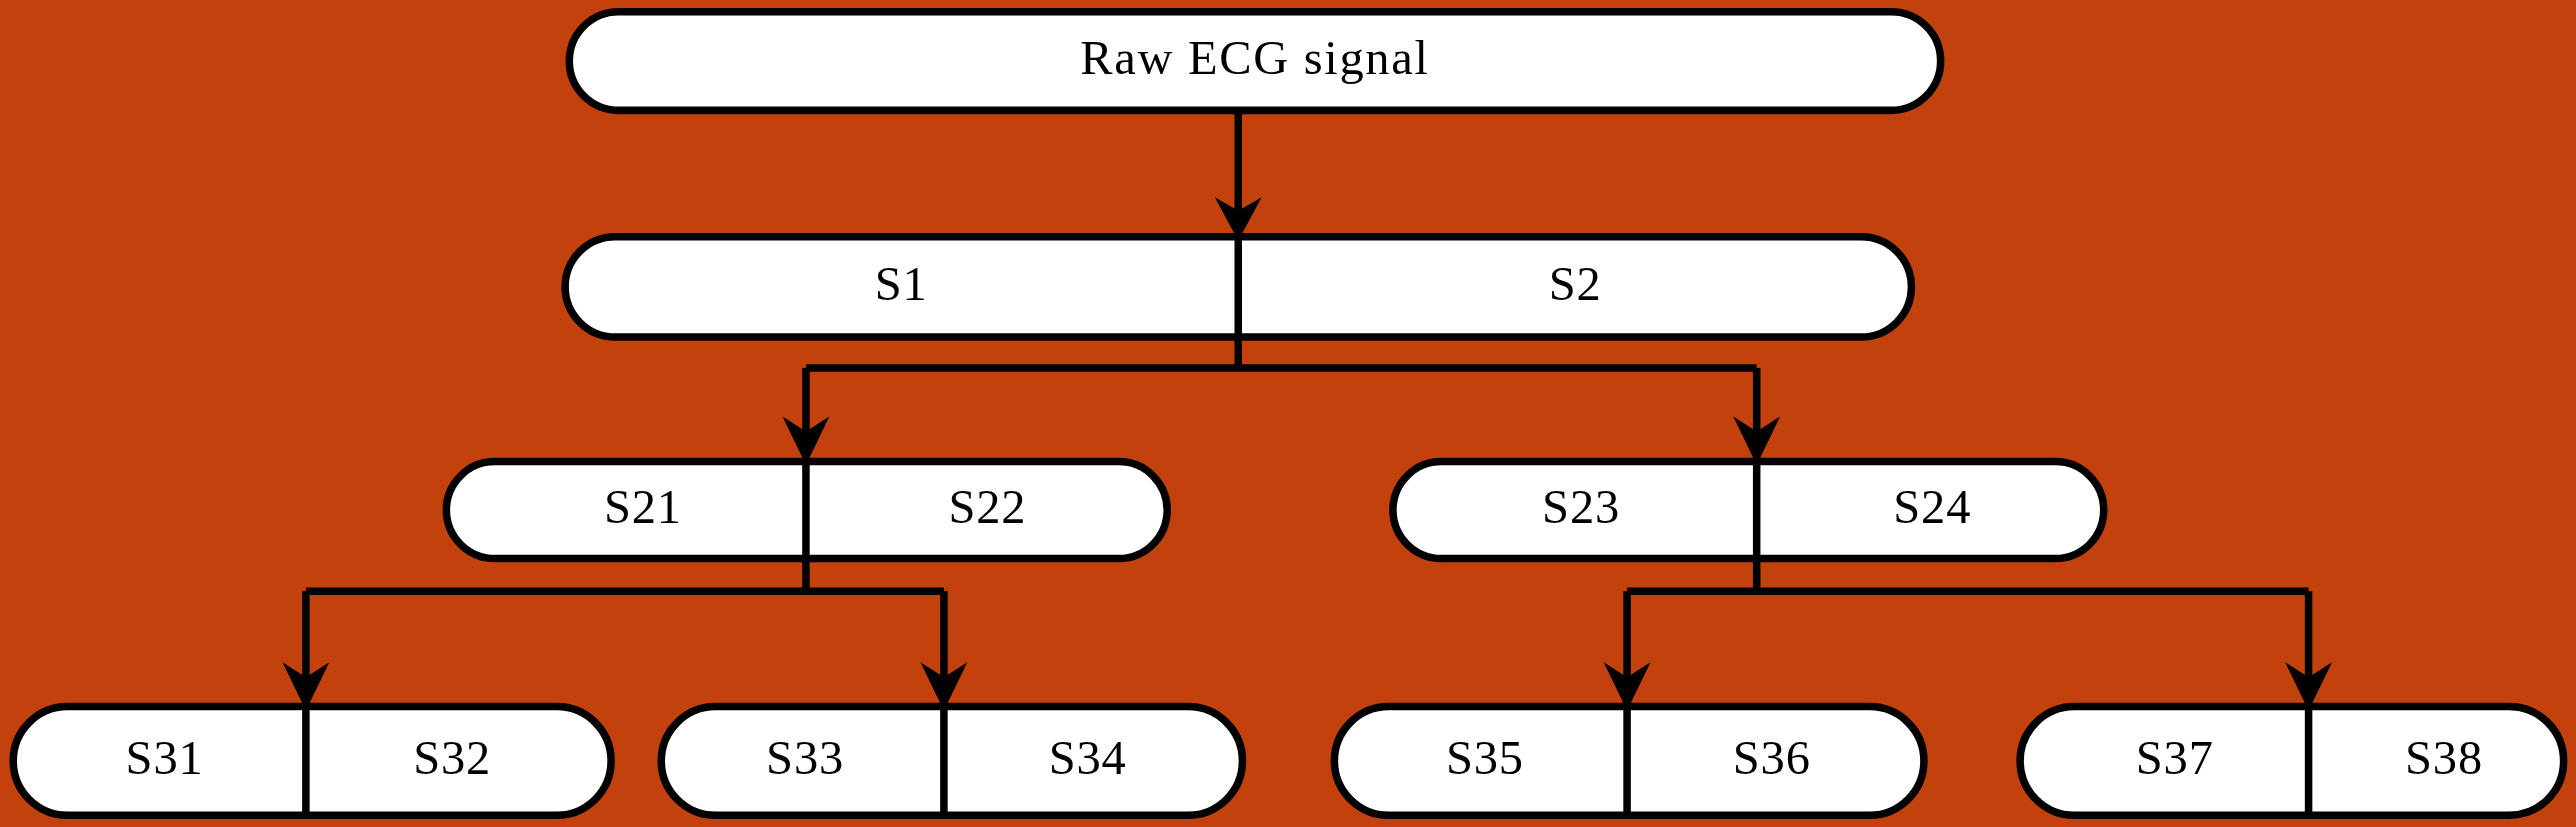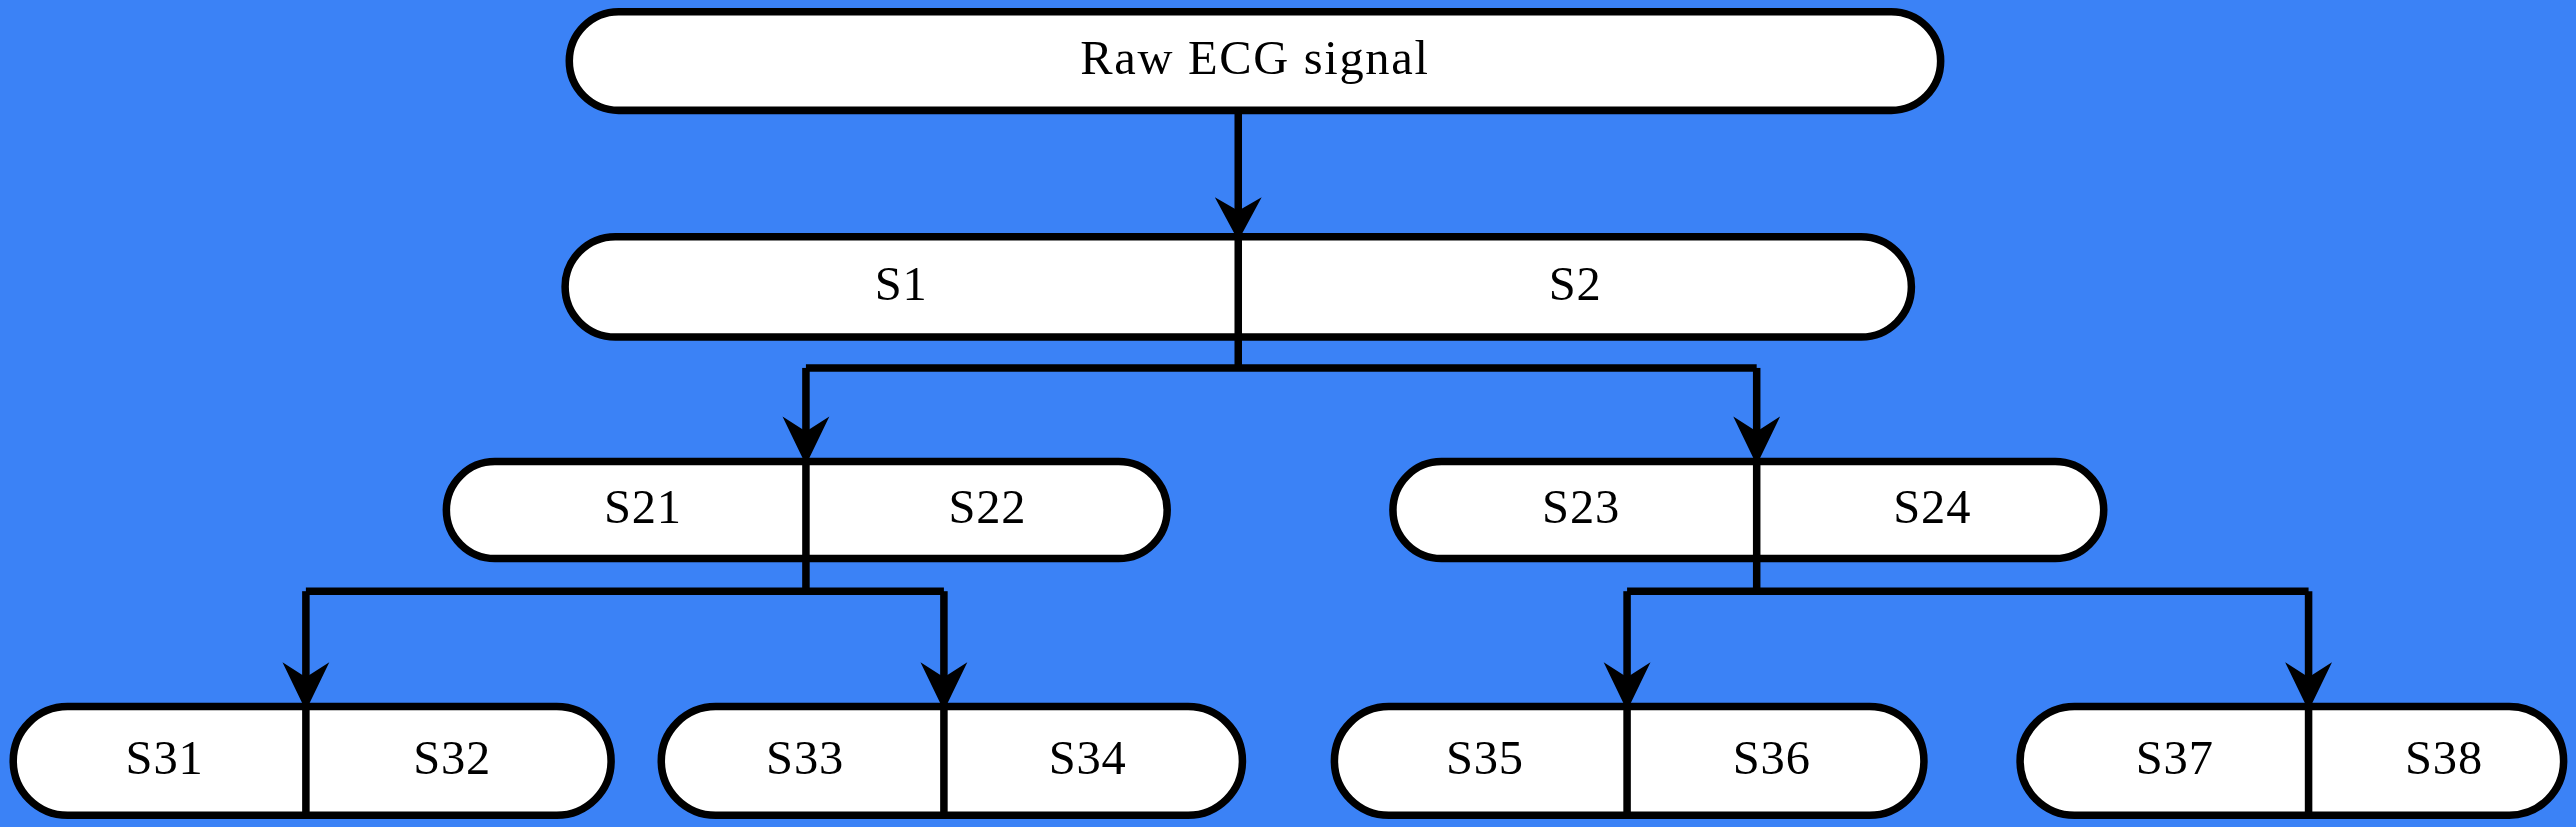--- a/index.html
+++ b/index.html
@@ -8,21 +8,21 @@
     padding: 0;
     background: #ffffff;
   }
   body {
     font-family: "Liberation Serif", "DejaVu Serif", serif;
   }
   #diagram-root {
     position: relative;
     width: 2576px;
     height: 827px;
-    background: #3b82f6;
+    background: #c2410c;
     overflow: hidden;
   }
   #tree-svg {
     position: absolute;
     top: 0;
     left: 0;
     width: 2576px;
     height: 827px;
     display: block;
   }

